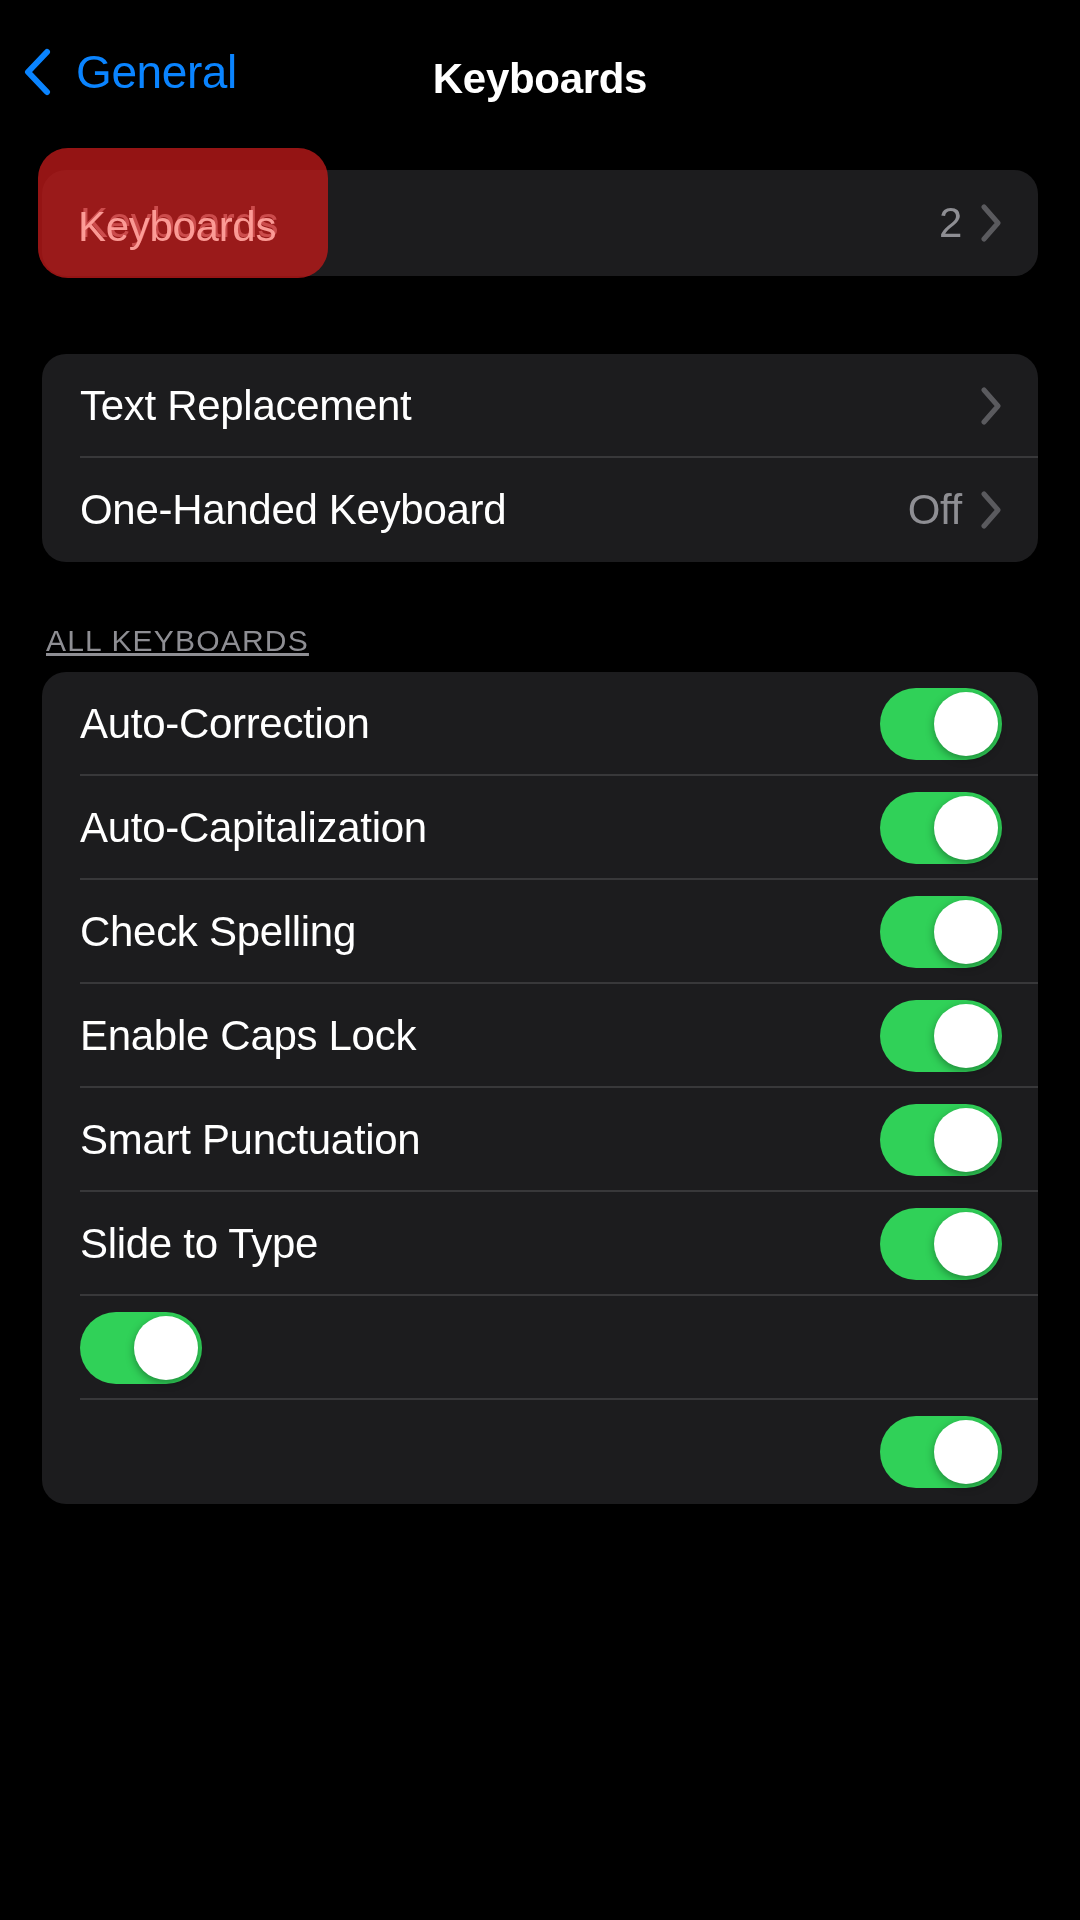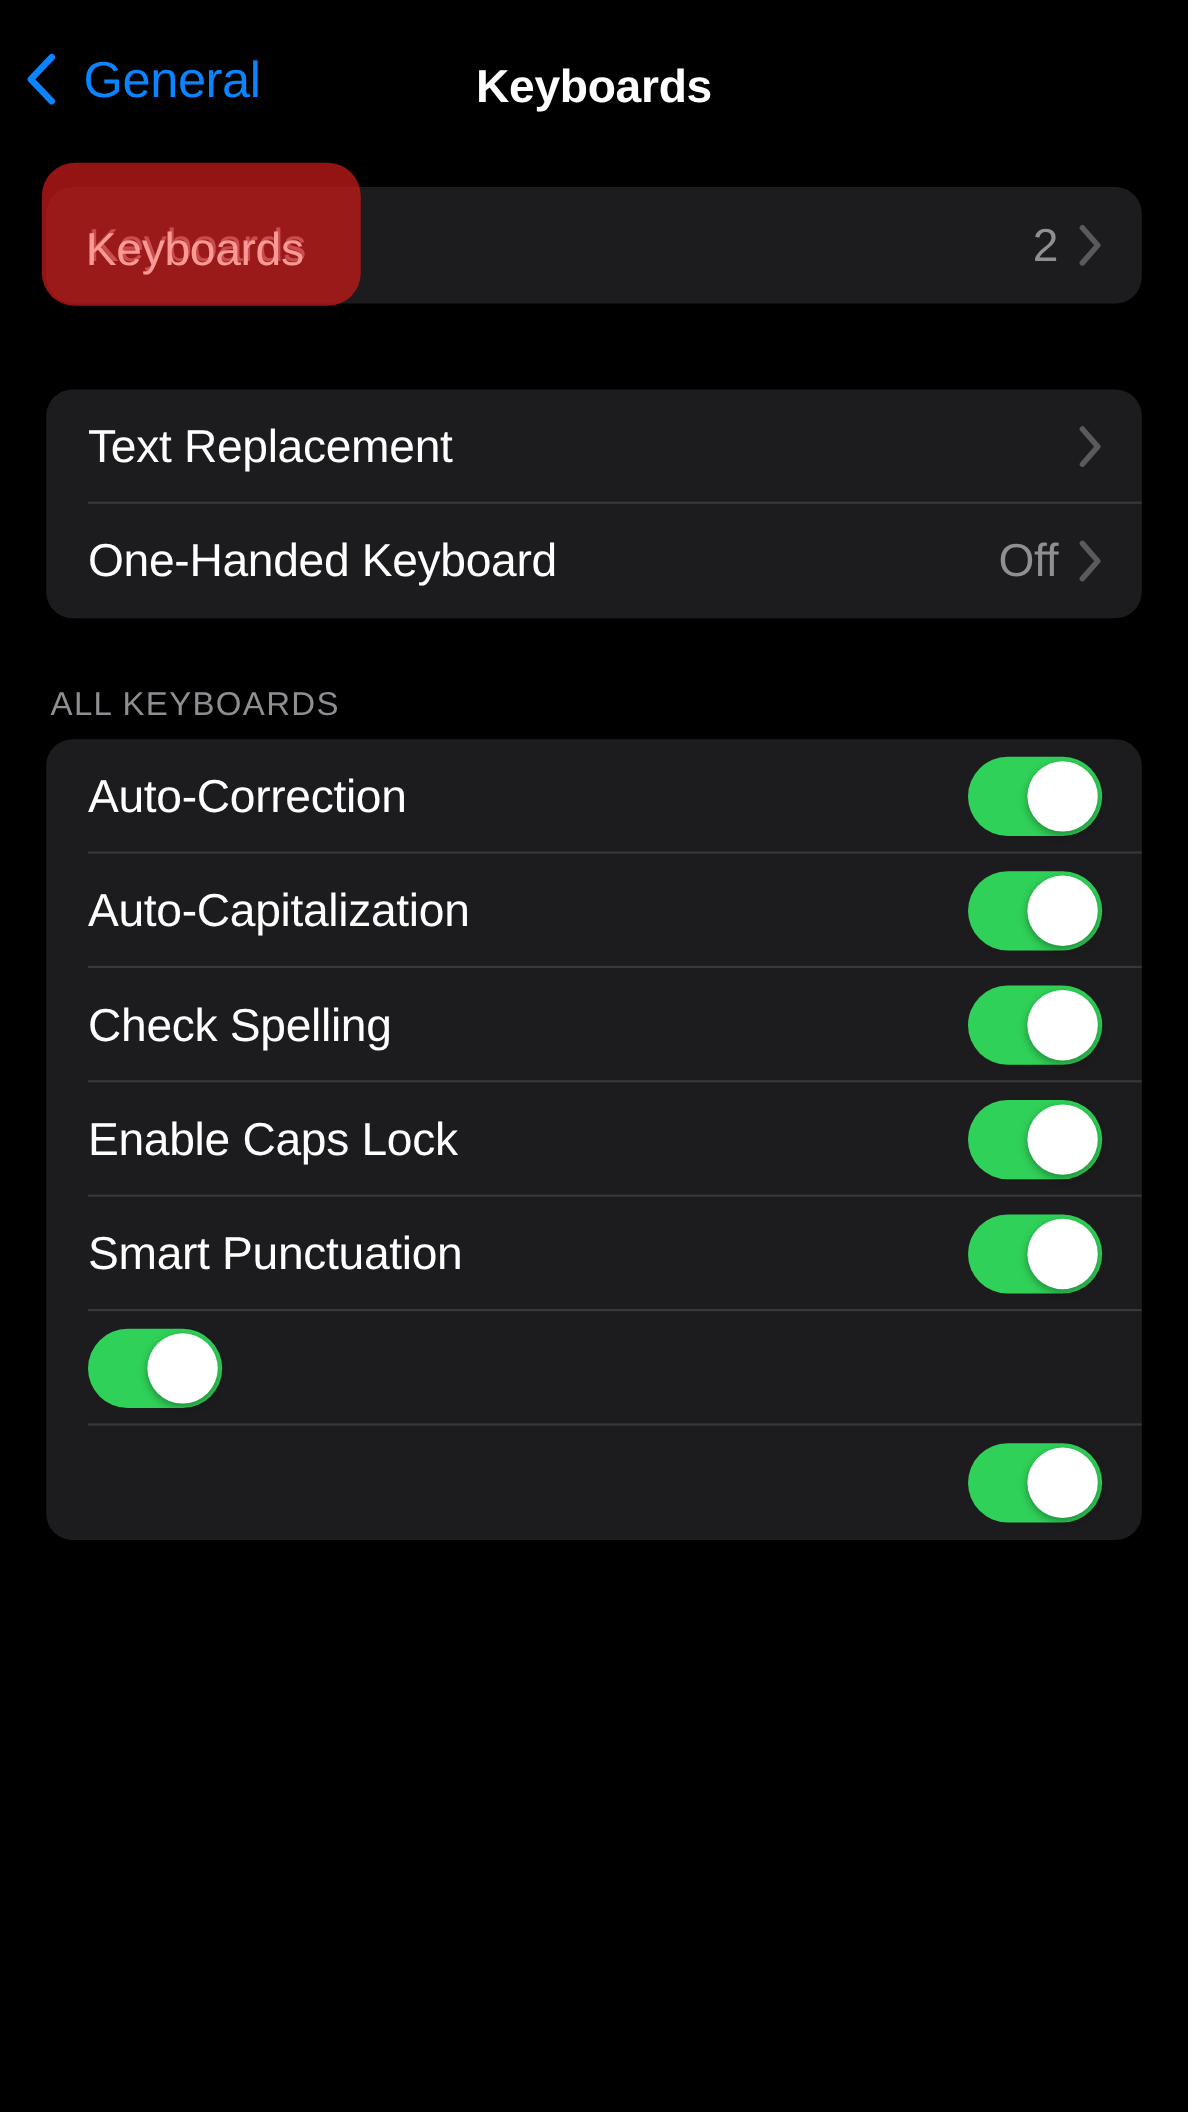--- a/index.html
+++ b/index.html
@@ -85,20 +85,21 @@
     z-index:6;
     pointer-events:none;
   }
 
   
   .gap-lg { height:78px; }
   .section-header {
     padding:0 42px 14px 46px;
     font-size:30px; color:#8E8E93;
     letter-spacing:1.2px;
+    text-decoration:underline;
   }
   .section-header-wrap { padding-top:62px; }
 
   
   .switch {
     position:relative; width:122px; height:72px;
     border-radius:36px; flex:none;
     background:#30D158;
     cursor:pointer;
   }
@@ -204,20 +205,27 @@
         <span class="divider"></span>
       </div>
       <div class="row">
         <span class="row-label">Smart Punctuation</span>
         <div class="switch">
           <div class="knob"></div>
         </div>
         <span class="divider"></span>
       </div>
       <div class="row">
+        <span class="row-label">Slide to Type</span>
+        <div class="switch">
+          <div class="knob"></div>
+        </div>
+        <span class="divider"></span>
+      </div>
+      <div class="row">
         <div class="switch">
           <div class="knob"></div>
         </div>
         <span class="divider"></span>
       </div>
       <div class="row">
         <span class="row-label"></span>
         <div class="switch">
           <div class="knob"></div>
         </div>

